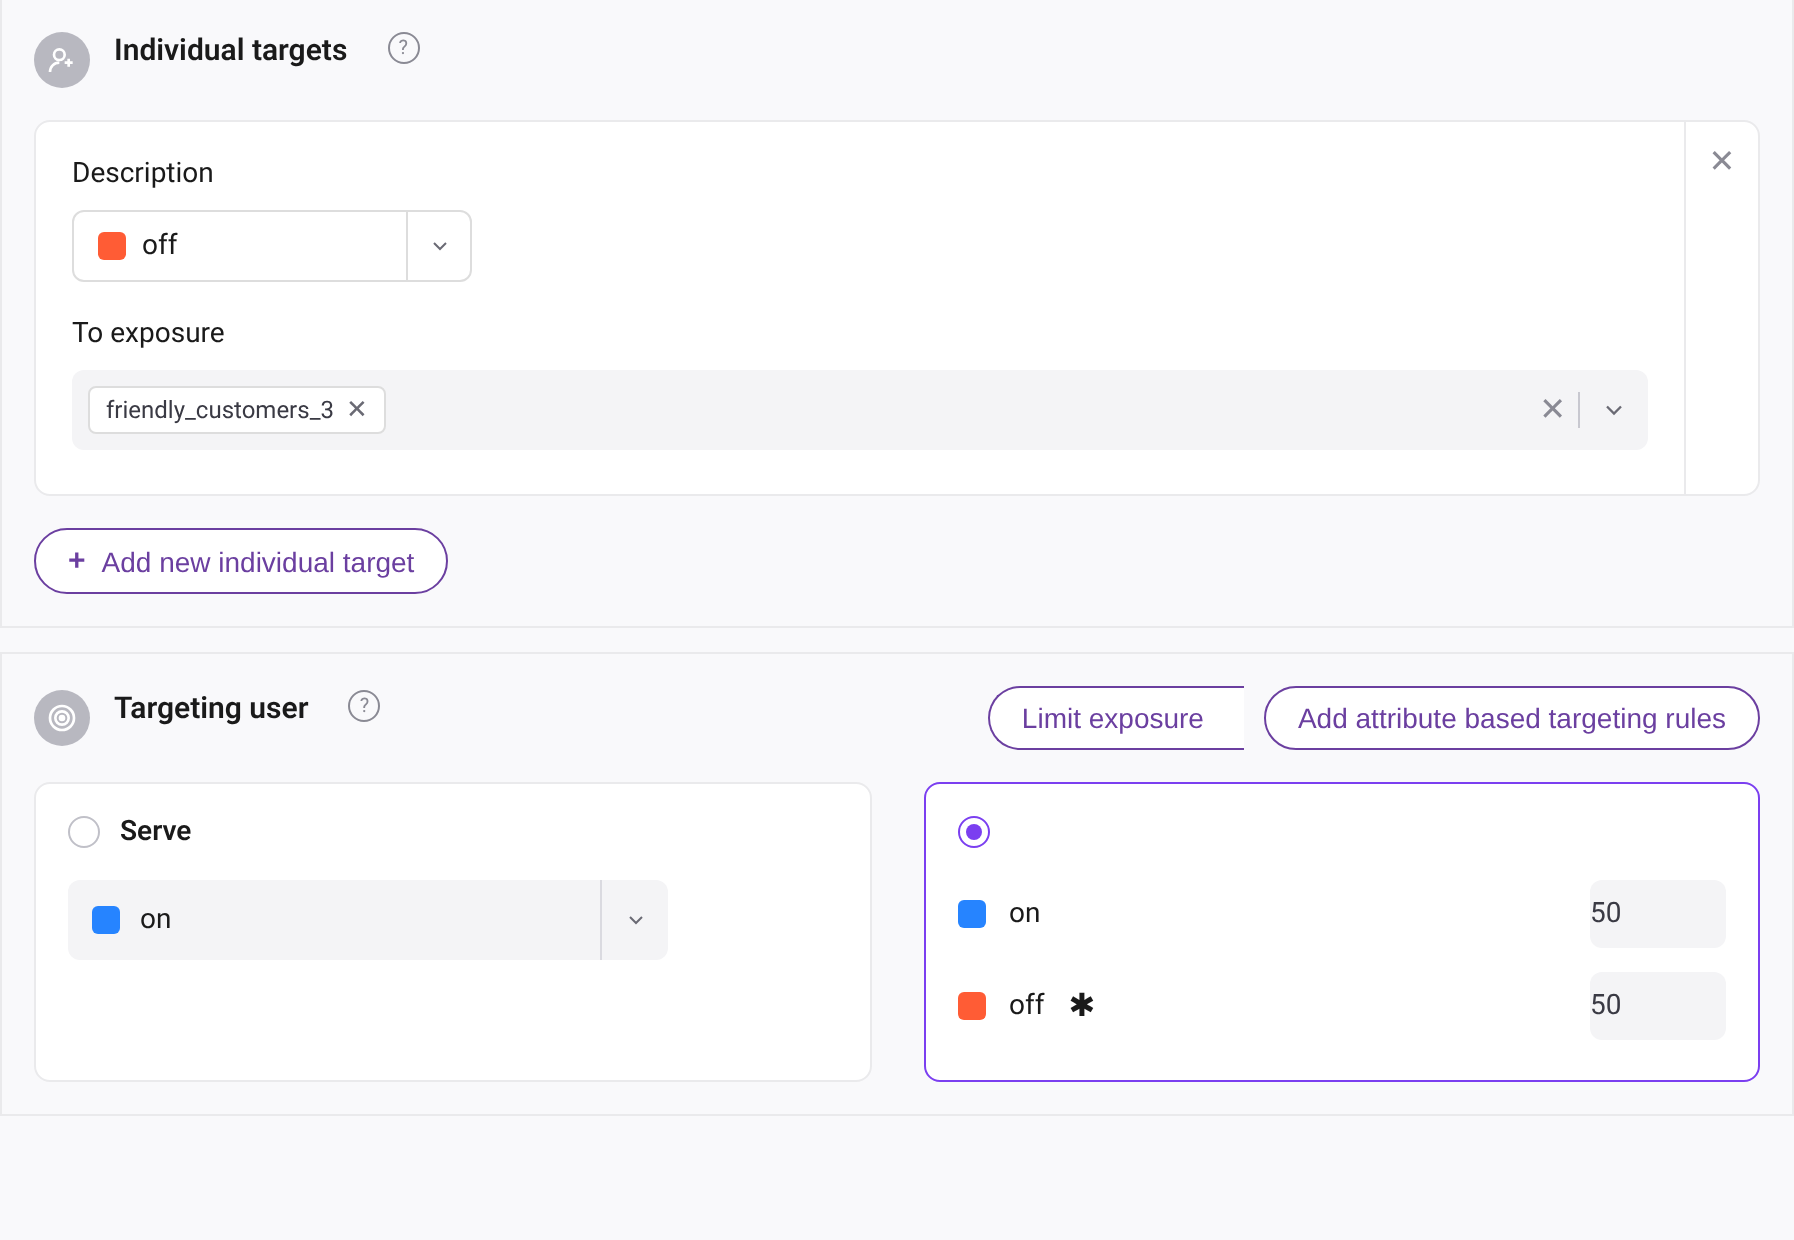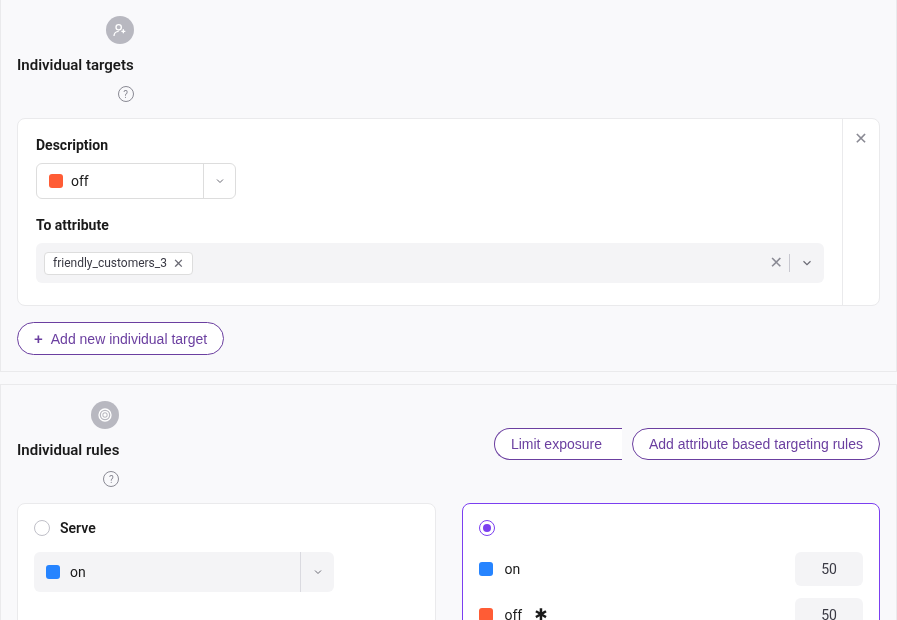--- a/index.html
+++ b/index.html
@@ -18,23 +18,22 @@
       border-radius: 0;
     }
     .section-header {
       display: flex;
       align-items: center;
       justify-content: space-between;
       margin-bottom: 16px;
     }
     .section-header-left {
       display: flex;
-      align-items: flex-end;
+      align-items: flex-start;
       gap: 12px;
-      flex-direction: column;
     }
     .section-icon {
       width: 28px;
       height: 28px;
       border-radius: 50%;
       background: #b8b8c0;
       display: flex;
       align-items: center;
       justify-content: center;
       color: #fff;
@@ -77,21 +76,21 @@
       justify-content: center;
       padding-top: 12px;
     }
     .close-x {
       color: #8a8a94;
       font-size: 16px;
       cursor: pointer;
       line-height: 1;
     }
     .field-label {
-      font-weight: 700;
+      font-weight: 400;
       font-size: 14px;
       color: #1a1a1a;
       margin-bottom: 10px;
       display: block;
     }
     .selectbox {
       display: inline-flex;
       align-items: center;
       border: 1px solid #ddd;
       border-radius: 6px;
@@ -296,21 +295,20 @@
       align-items: center;
       gap: 12px;
     }
     .dist-value {
       background: #f4f4f6;
       border-radius: 6px;
       width: 68px;
       height: 34px;
       display: flex;
       align-items: center;
-      justify-content: center;
       font-size: 14px;
       color: #3a3a44;
     }
     .asterisk {
       font-size: 16px;
       line-height: 1;
       color: #1a1a1a;
     }
     svg { display: block; }
   </style>
@@ -344,21 +342,21 @@
           <div class="selectbox-chevron">
             <svg width="12" height="12" viewBox="0 0 24 24" fill="none" stroke="currentColor" stroke-width="2">
                 <path d="M6 9l6 6 6-6"></path>
               </svg>
           </div>
         </div>
       </div>
 
 
       <div class="field-group">
-        <span class="field-label">To attribute</span>
+        <span class="field-label">To exposure</span>
         <div class="segments-bar">
           <div class="segments-chips">
             <span class="chip">
               <span>friendly_customers_3</span>
               <span class="chip-x">✕</span>
             </span>
           </div>
           <div class="segments-actions">
             <span class="close-x">✕</span>
             <span class="vert-divider"></span>
@@ -387,21 +385,21 @@
 <div class="section" style="border-top:1px solid #eaeaec; margin-top:12px;">
   <div class="section-header">
     <div class="section-header-left">
       <div class="section-icon">
         <svg width="16" height="16" viewBox="0 0 24 24" fill="none" stroke="#fff" stroke-width="2">
           <circle cx="12" cy="12" r="9"></circle>
           <circle cx="12" cy="12" r="5"></circle>
           <circle cx="12" cy="12" r="1.5" fill="#fff"></circle>
         </svg>
       </div>
-      <span class="section-title">Individual rules</span>
+      <span class="section-title">Targeting user</span>
       <span class="help-icon">?</span>
     </div>
     <div class="section-actions">
       <button class="btn-outline" style="border-radius:18px 0 0 18px; border-right:none; padding-right:20px;">
         <span>Limit exposure</span>
       </button>
       <button class="btn-outline">
         <span>Add attribute based targeting rules</span>
       </button>
     </div>

